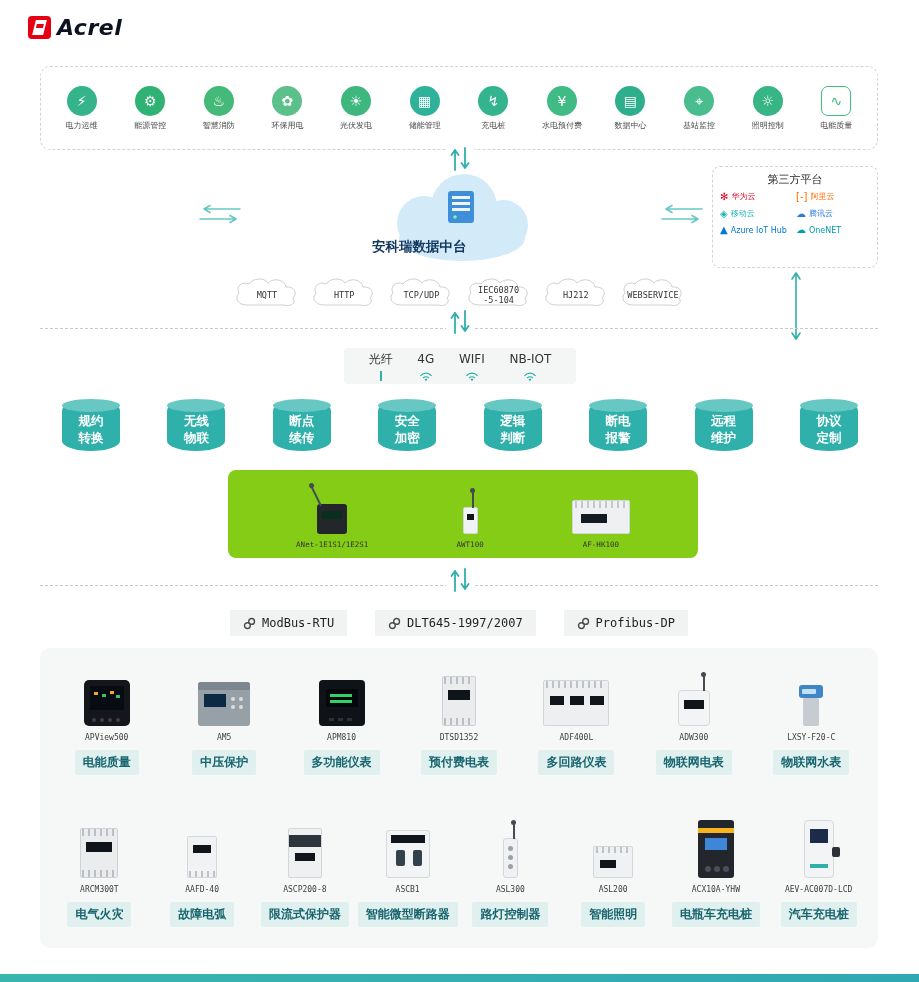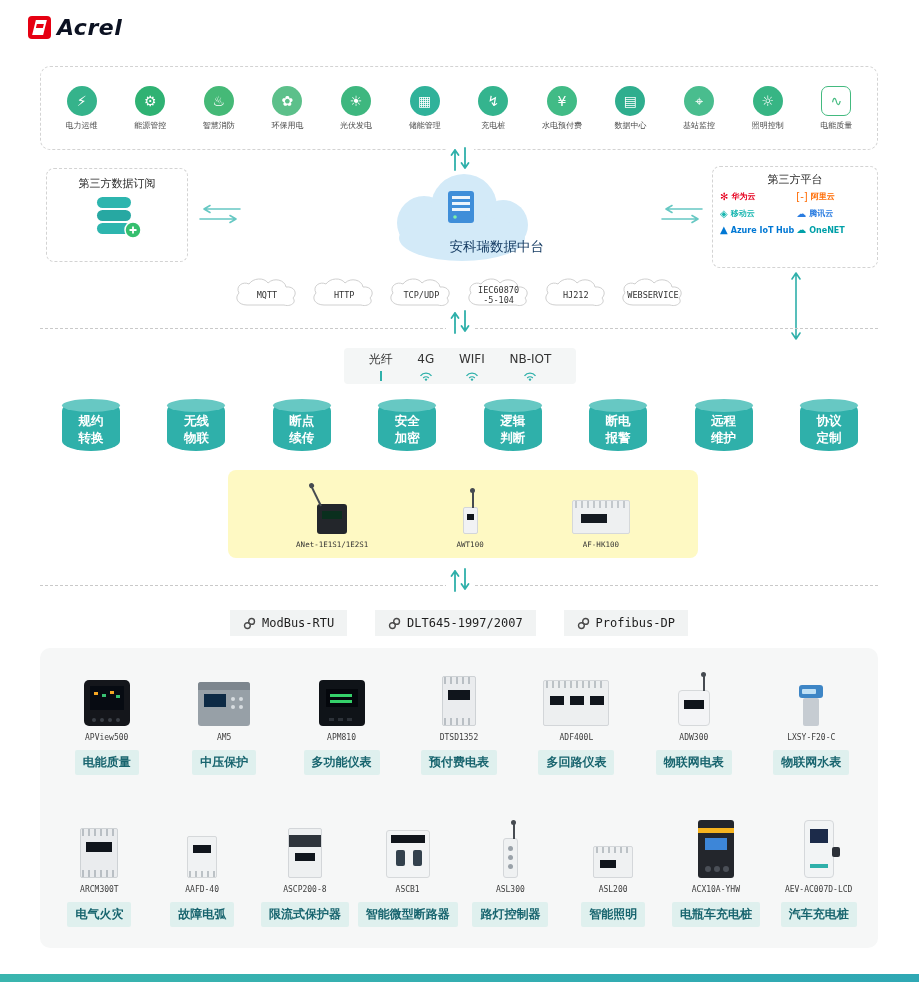--- a/index.html
+++ b/index.html
@@ -35,28 +35,28 @@
   .sub-box{position:absolute;top:168px;left:46px;width:142px;height:94px;border:1px dashed #d3d3d3;border-radius:8px;text-align:center}
   .sub-title{font-size:11px;color:#222;margin-top:7px}
   .sub-db{margin-top:4px}
   .h-arrows{position:absolute}
   .ha-left{top:203px;left:196px}
   .ha-right{top:203px;left:658px}
 
   .cloud-wrap{position:absolute;top:167px;left:372px;width:172px;height:102px}
   .cloud-wrap svg{position:absolute;inset:0}
   .cfill{fill:var(--cloud-fill)}
-  .cloud-label{position:absolute;left:0;right:0;bottom:13px;text-align:right;font-size:13.5px;font-weight:400;color:var(--cloud-text)}
+  .cloud-label{position:absolute;left:0;right:0;bottom:13px;text-align:left;font-size:13.5px;font-weight:700;color:var(--cloud-text)}
 
   .plat-box{position:absolute;top:166px;left:712px;width:166px;height:102px;border:1px dashed #d3d3d3;border-radius:8px;padding:5px 7px 4px}
   .plat-title{font-size:11px;color:#222;text-align:center;margin-bottom:4px}
   .vendors{display:grid;grid-template-columns:1fr 1fr;row-gap:6px;column-gap:2px}
   .vendor{display:flex;align-items:center;gap:3px;font-size:8px}
   .v-icon{font-size:10px;line-height:1}
-  .v-name{font-weight:700;white-space:nowrap}
+  .v-name{font-weight:400;white-space:nowrap}
   .v-arrow{position:absolute;top:268px;left:789px}
 
   
   .pclouds{position:absolute;top:277px;left:232px;width:456px;display:flex;justify-content:space-between;align-items:center}
   .pcloud{position:relative;width:70px;height:34px}
   .pcloud svg{position:absolute;inset:0}
   .pcloud span{position:absolute;inset:3px 0 0 0;display:flex;align-items:center;justify-content:center;font-family:"DejaVu Sans Mono","Liberation Mono",monospace;font-size:8.5px;color:#333;white-space:pre-line;text-align:center;line-height:1.15}
 
   .divider{position:absolute;left:40px;width:838px;border-top:1px dashed #c9c9c9}
   .dv1{top:328px}.dv2{top:585px}
@@ -68,21 +68,21 @@
   .fiber{width:2px;height:10px;background:var(--accent)}
 
   
   .cyls{position:absolute;top:399px;left:62px;width:796px;display:flex;justify-content:space-between}
   .cyl{position:relative;width:58px;height:52px}
   .cyl-body{position:absolute;top:6px;left:0;right:0;bottom:0;background:var(--accent);border-radius:6px 6px 29px 29px/6px 6px 10px 10px}
   .cyl-top{position:absolute;top:0;left:0;right:0;height:13px;background:var(--accent-light);border-radius:50%}
   .cyl-text{position:absolute;inset:9px 0 0 0;display:flex;align-items:center;justify-content:center;color:#fff;font-size:12.5px;font-weight:700;white-space:pre-line;text-align:center;line-height:1.3}
 
   
-  .gw-box{position:absolute;top:470px;left:228px;width:470px;height:88px;background:#fef9c3;border-radius:8px;display:flex;justify-content:space-around;align-items:flex-end;padding:10px 24px 9px}
+  .gw-box{position:absolute;top:470px;left:228px;width:470px;height:88px;background:#84cc16;border-radius:8px;display:flex;justify-content:space-around;align-items:flex-end;padding:10px 24px 9px}
   .gw{display:flex;flex-direction:column;align-items:center}
   .gw-art{height:44px;display:flex;align-items:flex-end}
   .gw-name{margin-top:6px;font-family:"DejaVu Sans Mono","Liberation Mono",monospace;font-size:7.5px;color:#333;white-space:nowrap}
 
   
   .buschips{position:absolute;top:610px;left:230px;width:458px;display:flex;justify-content:space-between}
   .chip-proto{height:26px;background:#f1f3f3;display:flex;align-items:center;gap:6px;padding:0 13px;font-family:"DejaVu Sans Mono","Liberation Mono",monospace;font-size:12px;color:#1e1e1e;white-space:nowrap}
 
   
   .prod-box{position:absolute;top:648px;left:40px;width:838px;height:300px;background:#f6f7f7;border-radius:10px}
@@ -238,32 +238,20 @@
         <span class="app-label">电能质量</span>
       </div>
   </div>
 
   <div class="ud ud1">
     <svg width="22" height="26" viewBox="0 0 22 26" fill="none">
         <path d="M6 24 V4 M6 4 L2.5 9 M6 4 L9.5 9 M16 2 V22 M16 22 L12.5 17 M16 22 L19.5 17" style="stroke:var(--accent)" stroke-width="1.8" stroke-linecap="round"></path>
       </svg>
   </div>
 
-  <div class="sub-box">
-    <div class="sub-title">第三方数据订阅</div>
-    <div class="sub-db">
-      <svg width="50" height="46" viewBox="0 0 50 46">
-        <rect x="5" y="2" width="34" height="11" rx="5.5" fill="#2db5ae"></rect>
-        <rect x="5" y="15" width="34" height="11" rx="5.5" fill="#27a8a2"></rect>
-        <rect x="5" y="28" width="34" height="11" rx="5.5" fill="#2db5ae"></rect>
-        <circle cx="41" cy="35" r="8" fill="#35bf6e" stroke="#fff" stroke-width="1.5"></circle>
-        <path d="M41 31.5 v7 M37.5 35 h7" stroke="#fff" stroke-width="1.8"></path>
-      </svg>
-    </div>
-  </div>
 
   <div class="h-arrows ha-left">
     <svg width="48" height="22" viewBox="0 0 48 22" fill="none">
         <path d="M44 6 H8 M8 6 l6 -3.5 M8 6 l6 3.5 M4 16 H40 M40 16 l-6 -3.5 M40 16 l-6 3.5" style="stroke:var(--accent-light)" stroke-width="1.6" stroke-linecap="round"></path>
       </svg>
   </div>
 
   <div class="cloud-wrap">
     <svg viewBox="0 0 172 102">
       <circle cx="52" cy="56" r="27" class="cfill"></circle>

